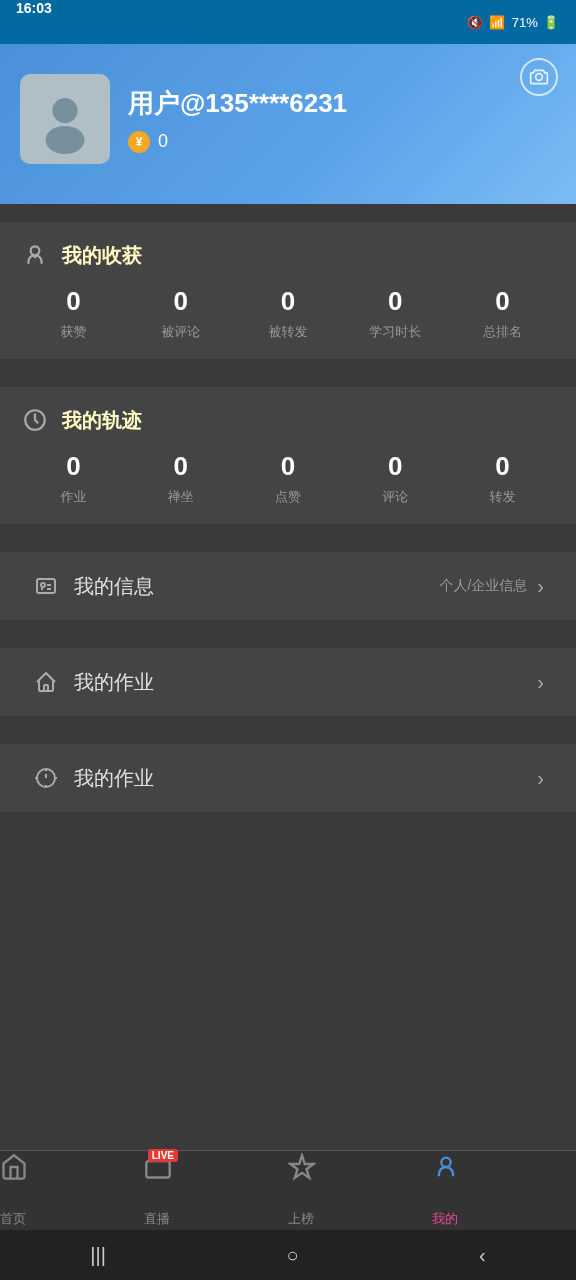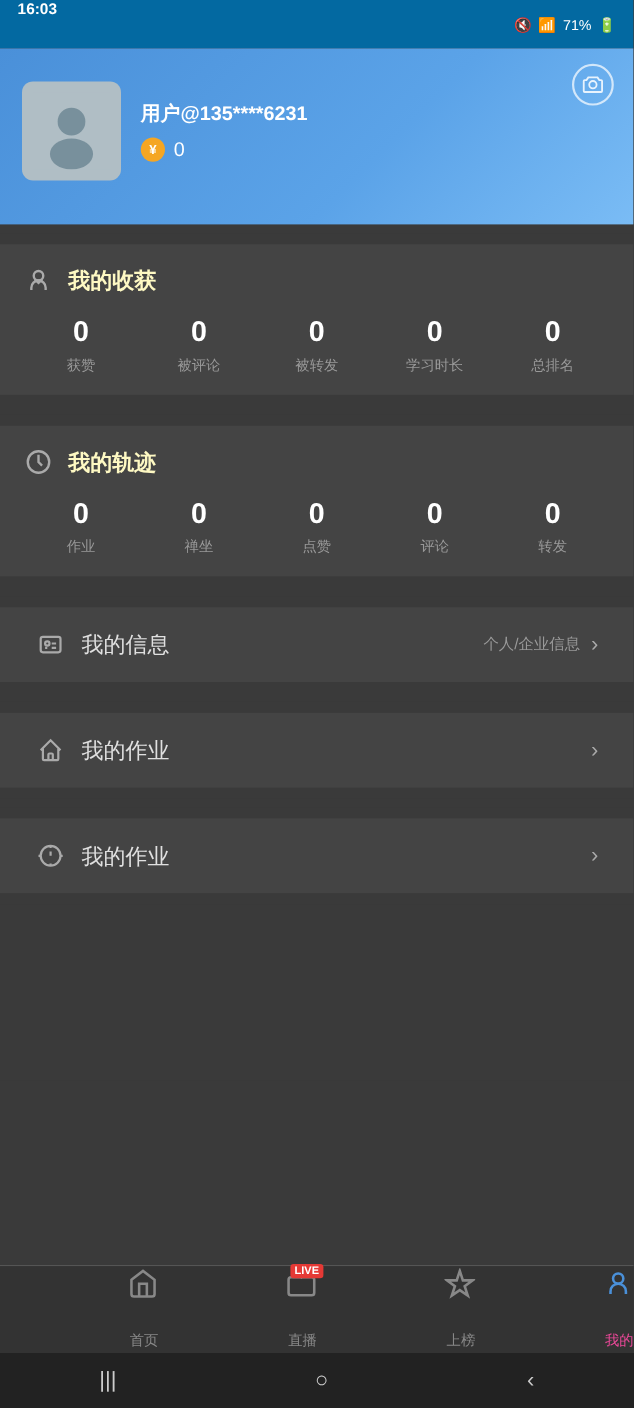--- a/index.html
+++ b/index.html
@@ -64,21 +64,21 @@
       border-radius: 10px;
       display: flex;
       align-items: center;
       justify-content: center;
       flex-shrink: 0;
       overflow: hidden;
     }
     .avatar-box svg { width: 70px; height: 70px; }
     .profile-info { flex: 1; }
     .username {
-      font-size: 18px;
+      font-size: 26px;
       font-weight: 700;
       color: #fff;
       margin-bottom: 10px;
     }
     .coins-row {
       display: flex;
       align-items: center;
       gap: 8px;
       font-size: 18px;
       color: #fff;
@@ -198,21 +198,21 @@
       height: 80px;
       background: #333;
       display: flex;
       align-items: center;
       border-top: 1px solid #555;
     }
     .nav-item {
       flex: 1;
       display: flex;
       flex-direction: column;
-      align-items: flex-end;
+      align-items: flex-start;
       justify-content: center;
       gap: 22px;
       cursor: pointer;
       padding: 8px 0;
     }
     .nav-icon { font-size: 26px; color: #888; }
     .nav-icon.active { color: #4a90d9; }
     .nav-label { font-size: 13px; color: #888; }
     .nav-label.active { color: #ec4899; }
     .live-badge {

